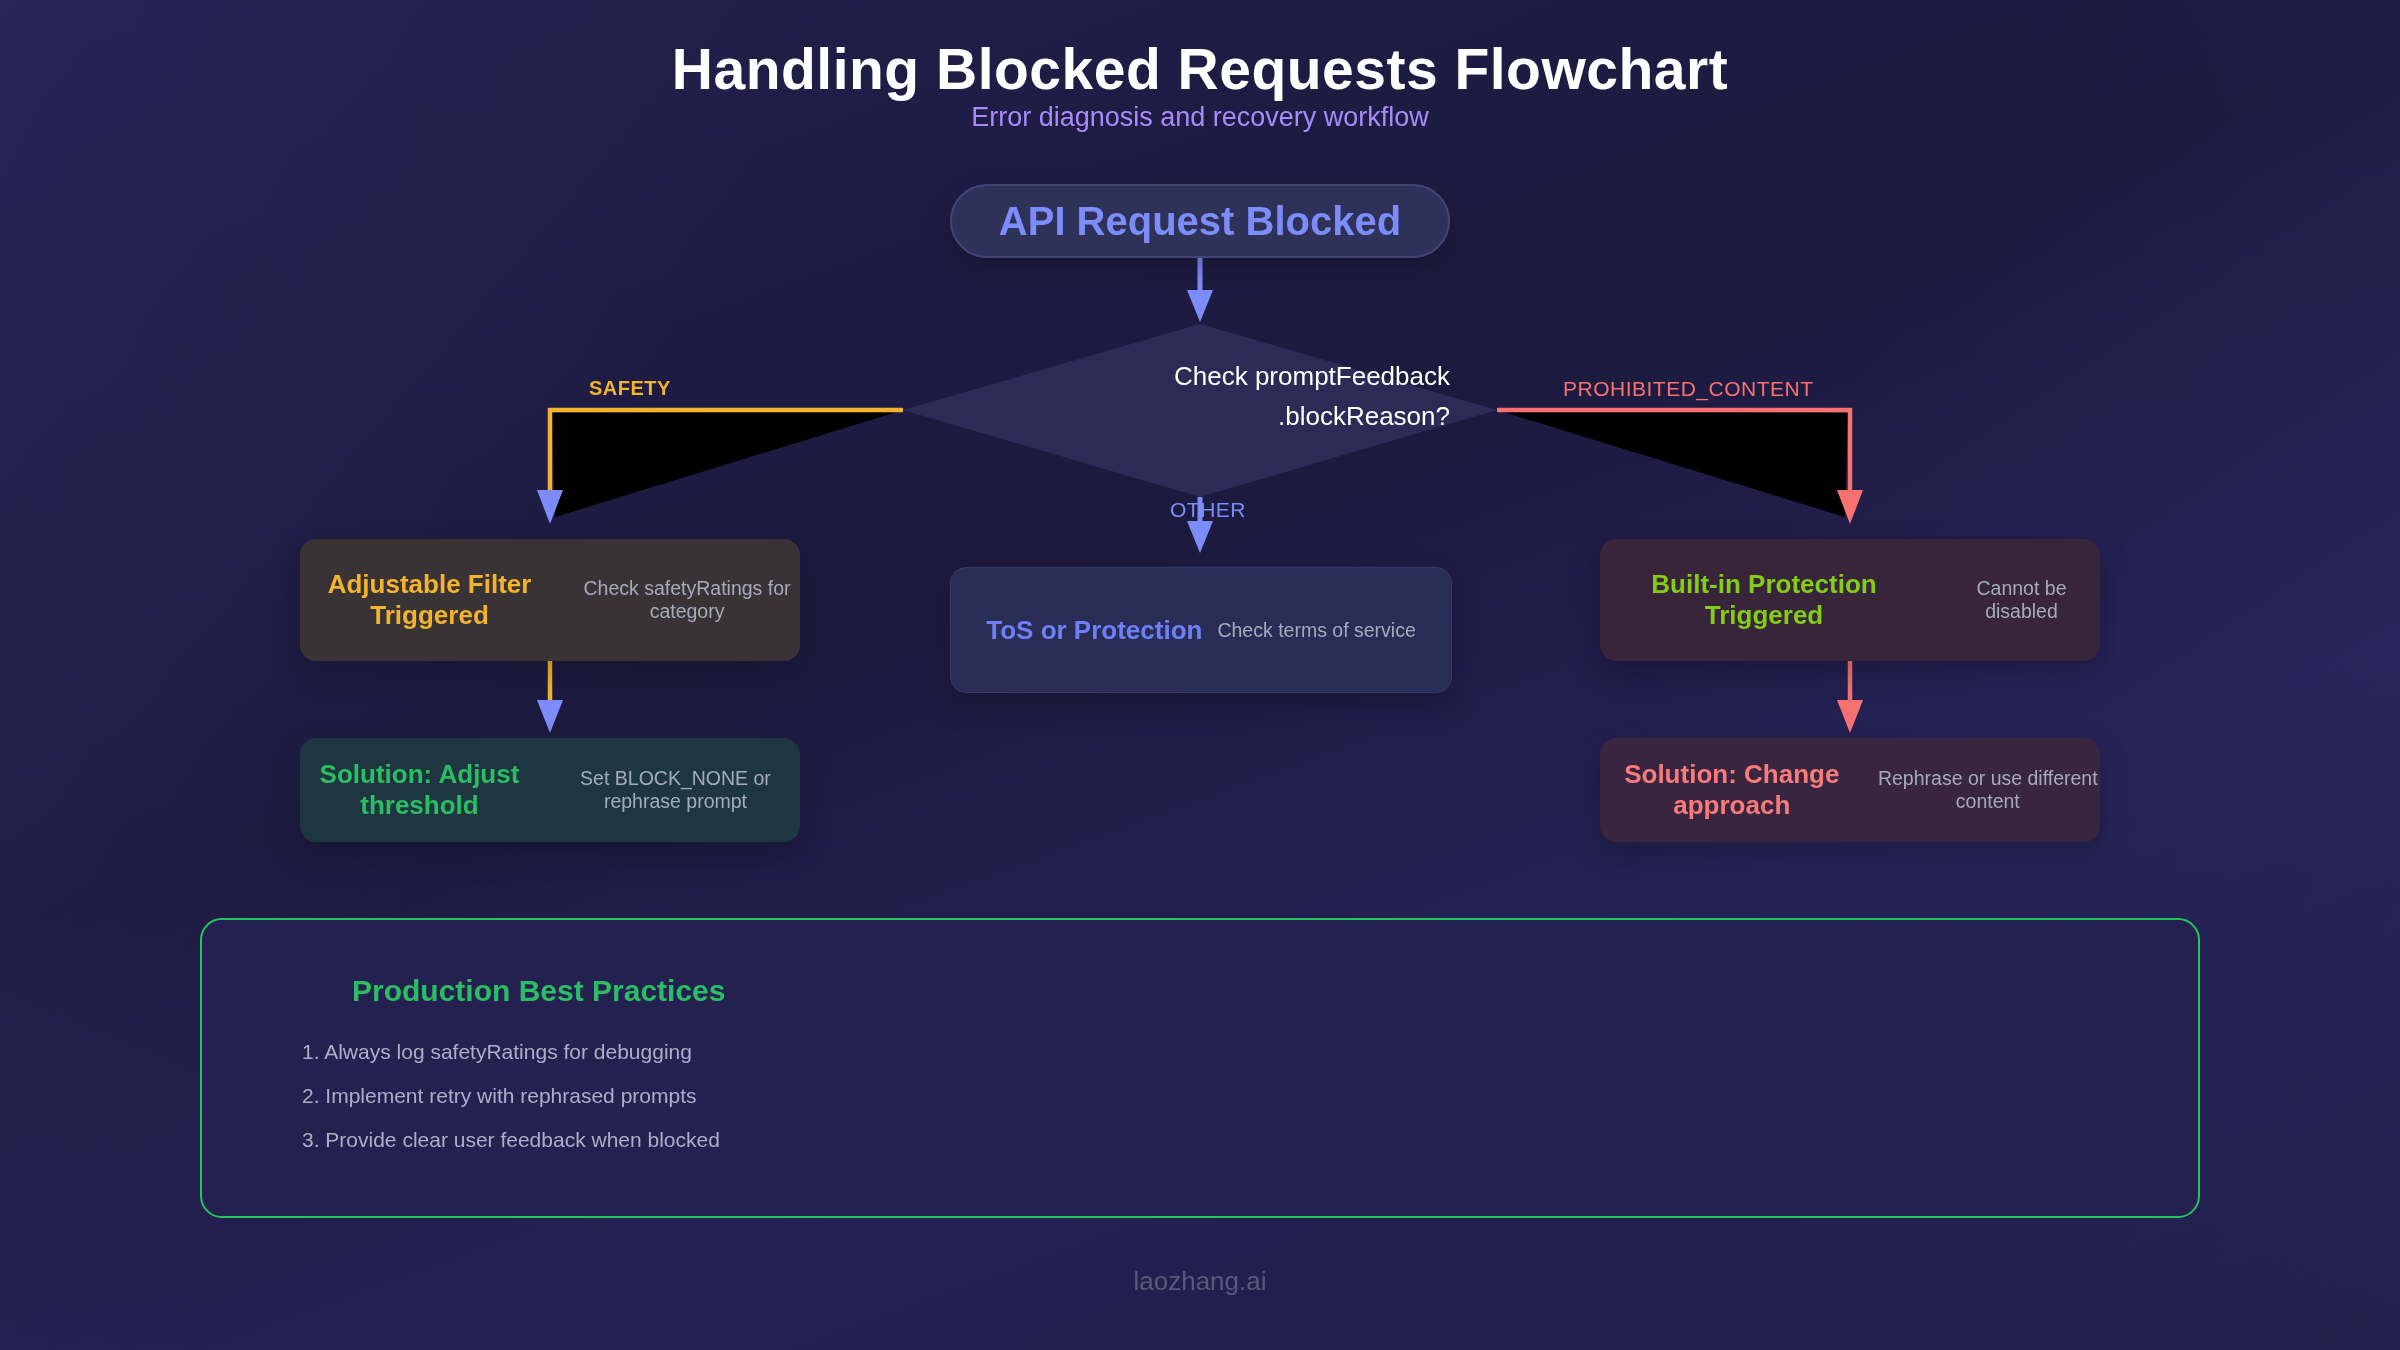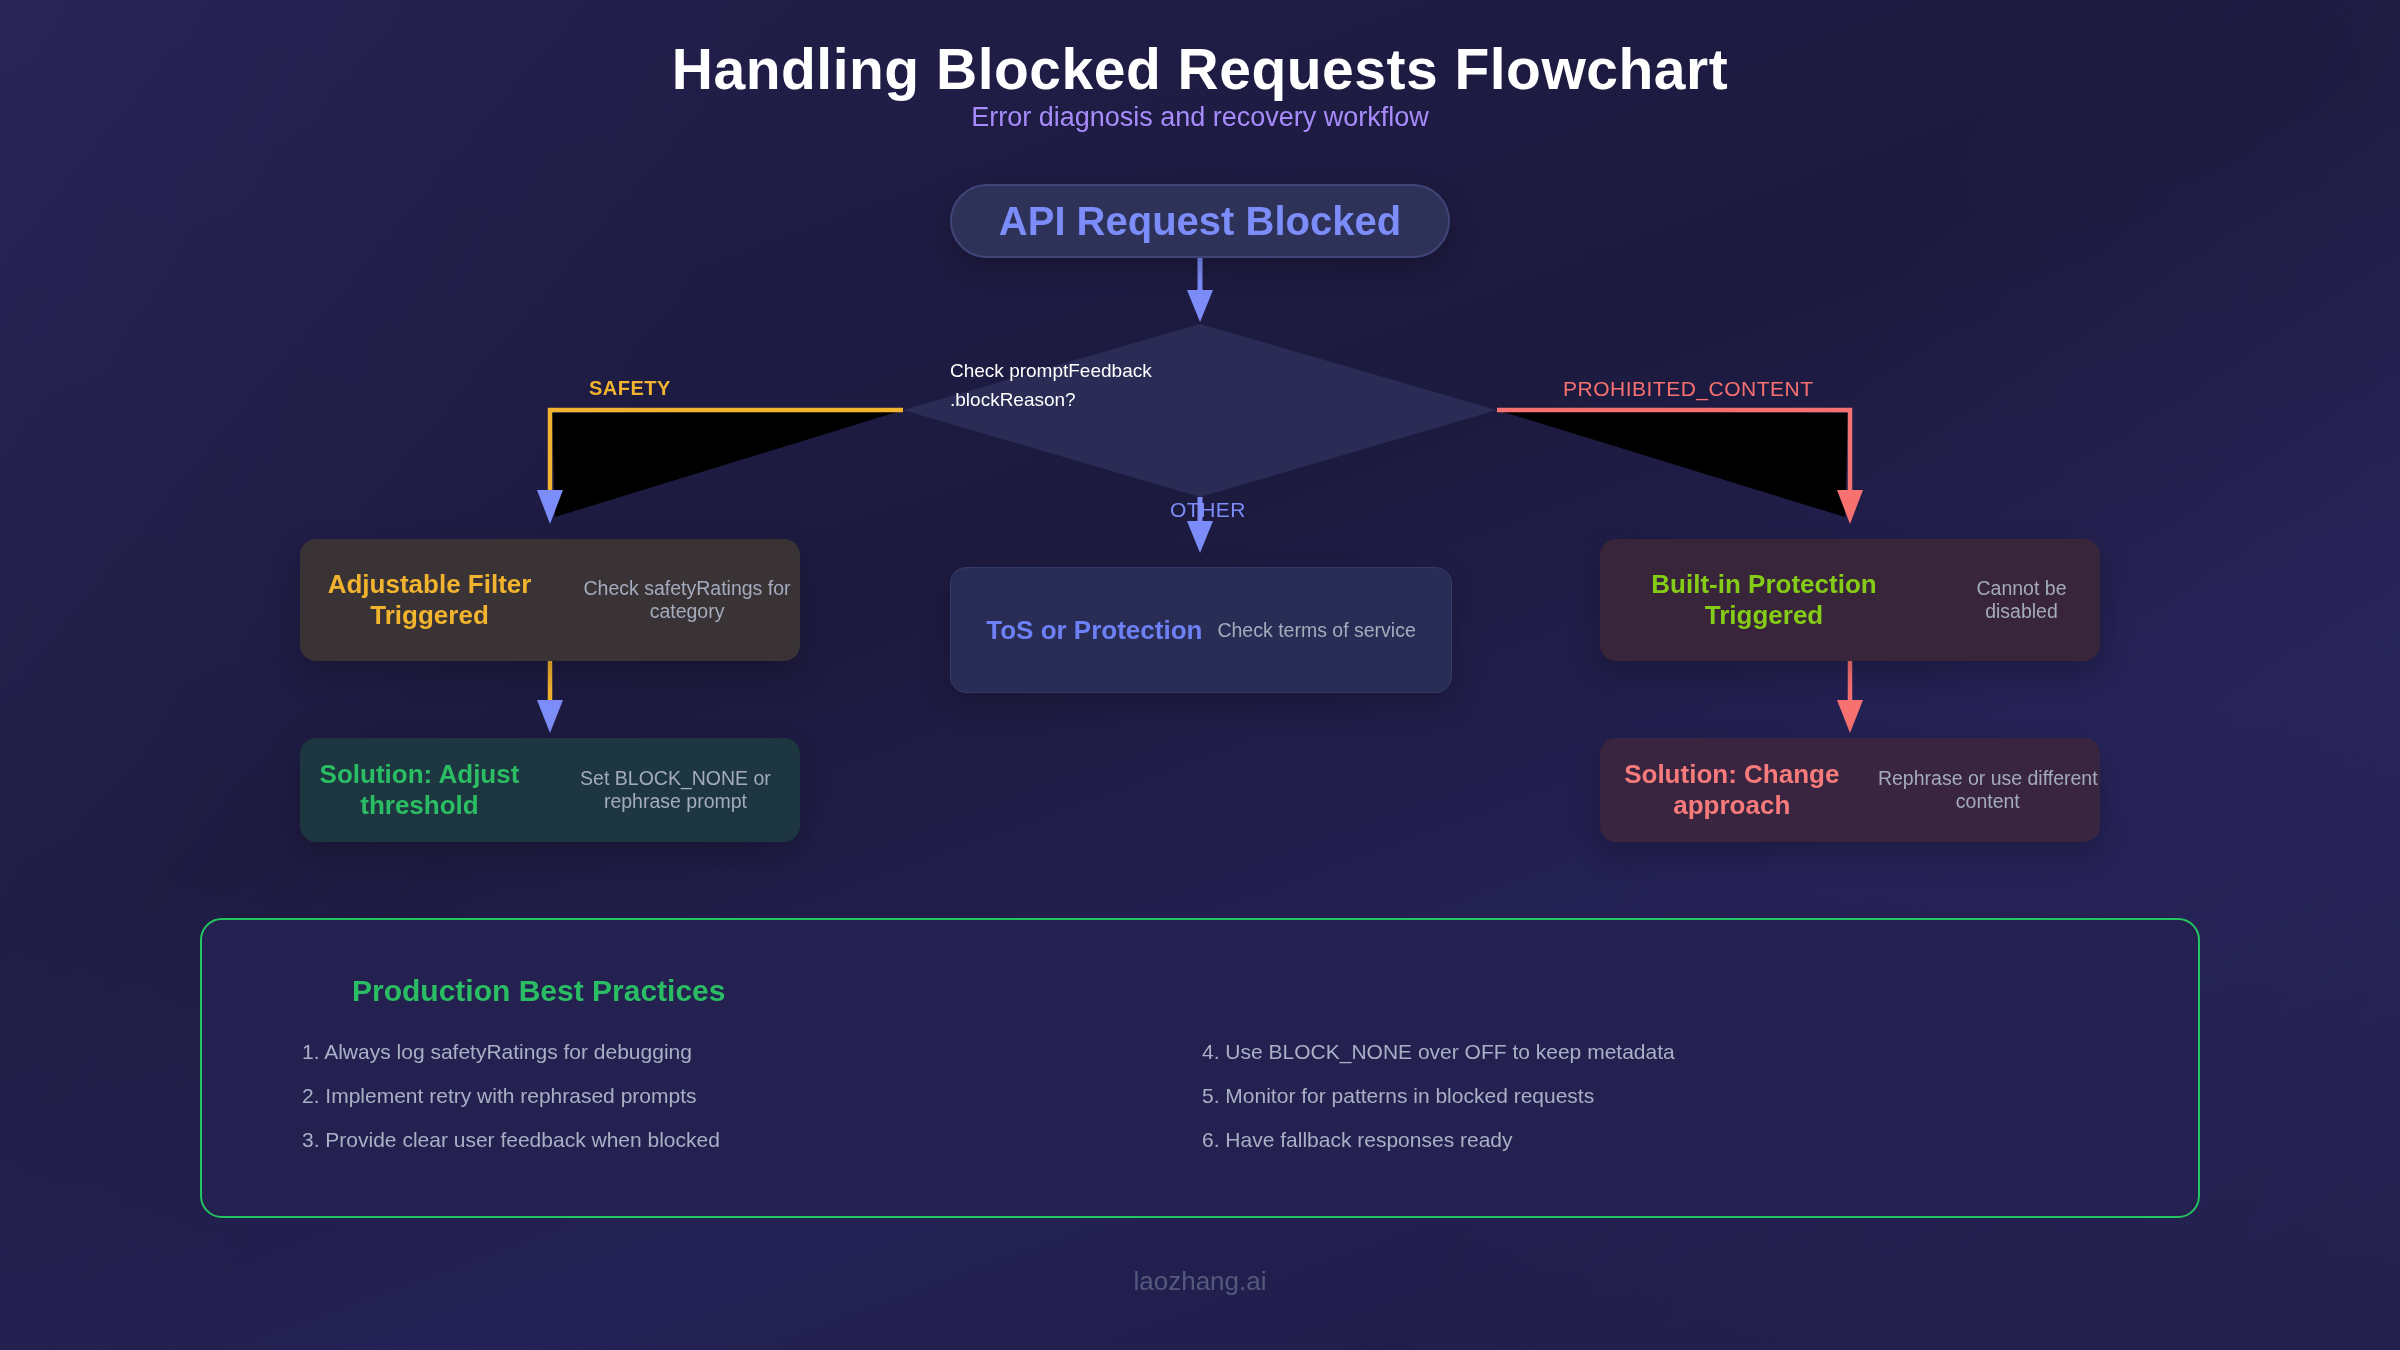--- a/index.html
+++ b/index.html
@@ -38,21 +38,21 @@
   .node .s{font-size:19.5px;color:#a3abbd;}
   .pill{
     position:absolute;left:950px;top:184px;width:500px;height:74px;
     border-radius:40px;background:#2e3158;border:2px solid #404577;
     box-sizing:border-box;display:flex;align-items:center;justify-content:center;
     color:var(--accent-blue,#7c8cf8);font-size:40px;font-weight:bold;
     box-shadow:0 10px 26px rgba(0,0,0,0.25);
   }
   .decision-text{
     position:absolute;left:950px;top:356px;width:500px;
-    text-align:left;color:#ffffff;font-size:19px;line-height:1.55;
+    text-align:right;color:#ffffff;font-size:26px;line-height:1.55;
   }
   .branch-label{position:absolute;font-size:20px;font-weight:bold;letter-spacing:0.5px;text-align:left;}
   .lbl-safety{left:589px;top:377px;width:200px;color:var(--amber,#f2b32e);}
   .lbl-other{left:1170px;top:498px;width:200px;color:var(--accent-blue,#7c8cf8);font-weight:normal;font-size:21px;}
   .lbl-prohibited{left:1563px;top:377px;width:400px;color:var(--red,#f87171);font-weight:normal;font-size:21px;}
   .box-safety{left:300px;top:539px;height:122px;background:#3a3336;}
   .box-safety .t{color:var(--amber,#f2b32e);}
   .box-other{left:950px;top:567px;height:124px;background:#292d55;border:1px solid #343a68;}
   .box-other .t{color:#6e80f5;}
   .box-prohibited{left:1600px;top:539px;height:122px;background:#38253a;}
@@ -148,22 +148,17 @@
     <div class="s">Set BLOCK_NONE or rephrase prompt</div>
   </div>
 
   <div class="bp-panel">
     <div class="bp-title">Production Best Practices</div>
     <div class="bp-col bp-col-left">
         <div class="bp-item">1. Always log safetyRatings for debugging</div>
         <div class="bp-item">2. Implement retry with rephrased prompts</div>
         <div class="bp-item">3. Provide clear user feedback when blocked</div>
       </div>
-    <div class="bp-col bp-col-right">
-        <div class="bp-item">4. Use BLOCK_NONE over OFF to keep metadata</div>
-        <div class="bp-item">5. Monitor for patterns in blocked requests</div>
-        <div class="bp-item">6. Have fallback responses ready</div>
-      </div>
   </div>
 
   <div class="footer">laozhang.ai</div>
 
 </div>
 
 </body></html>

